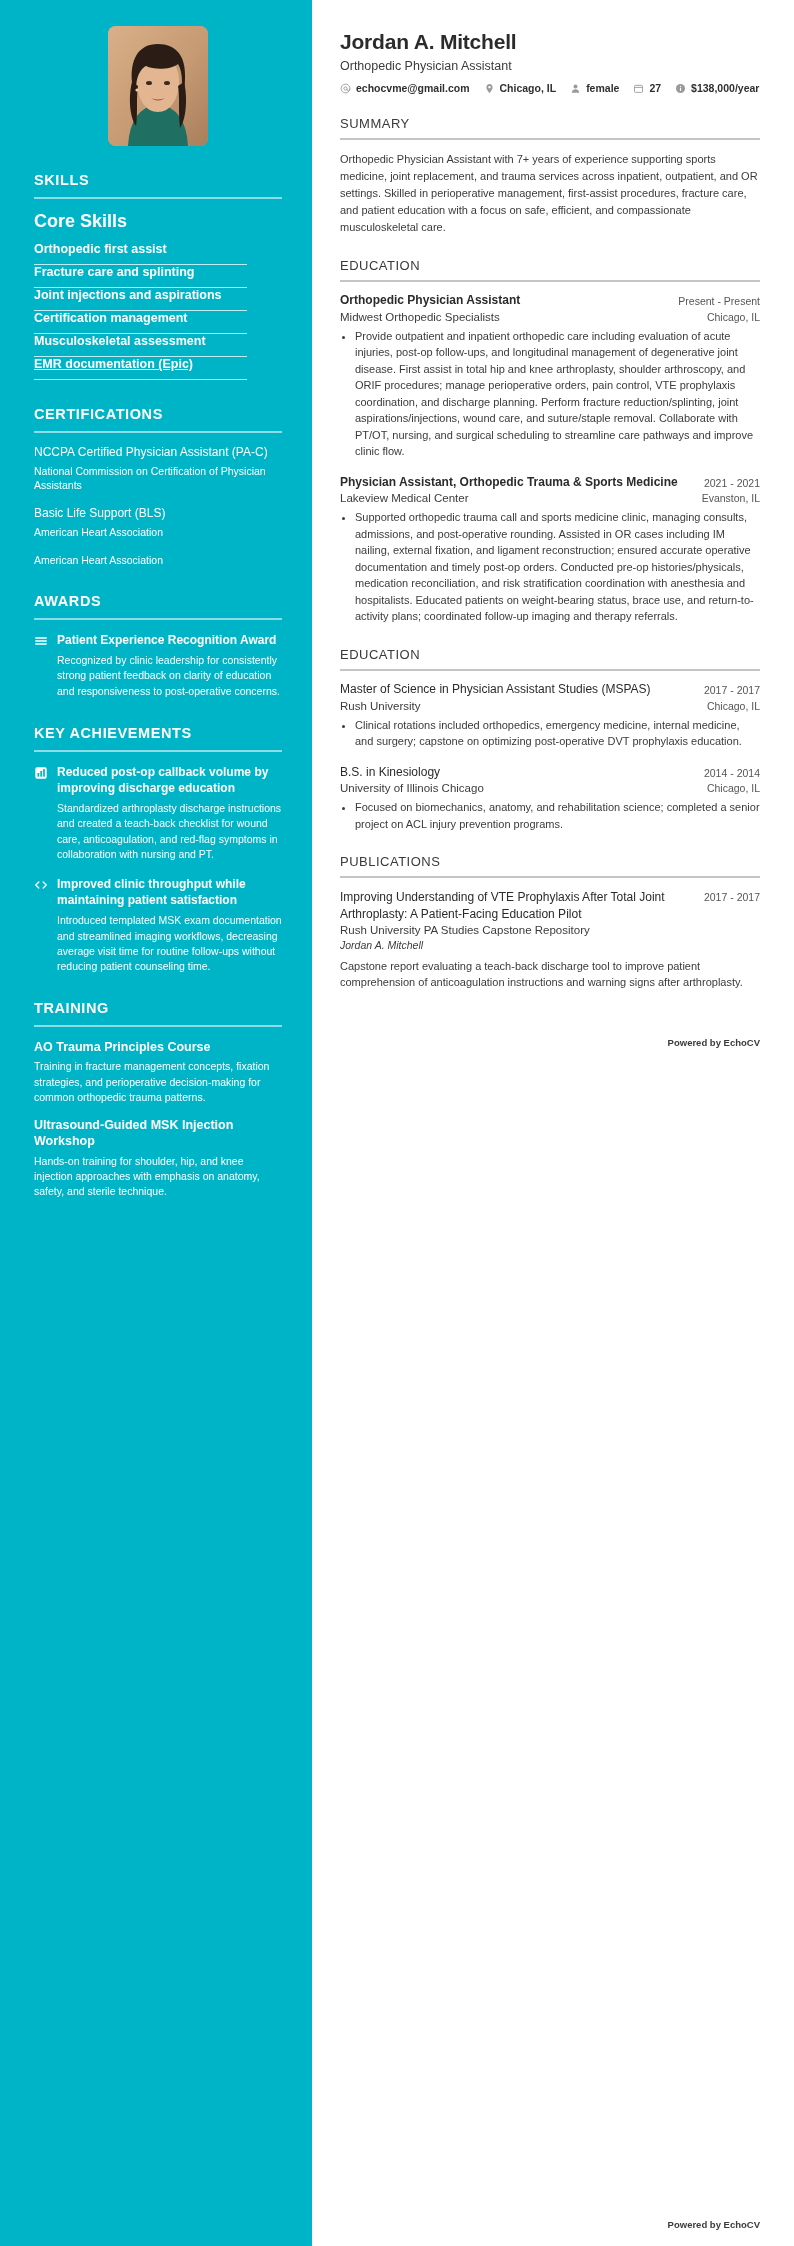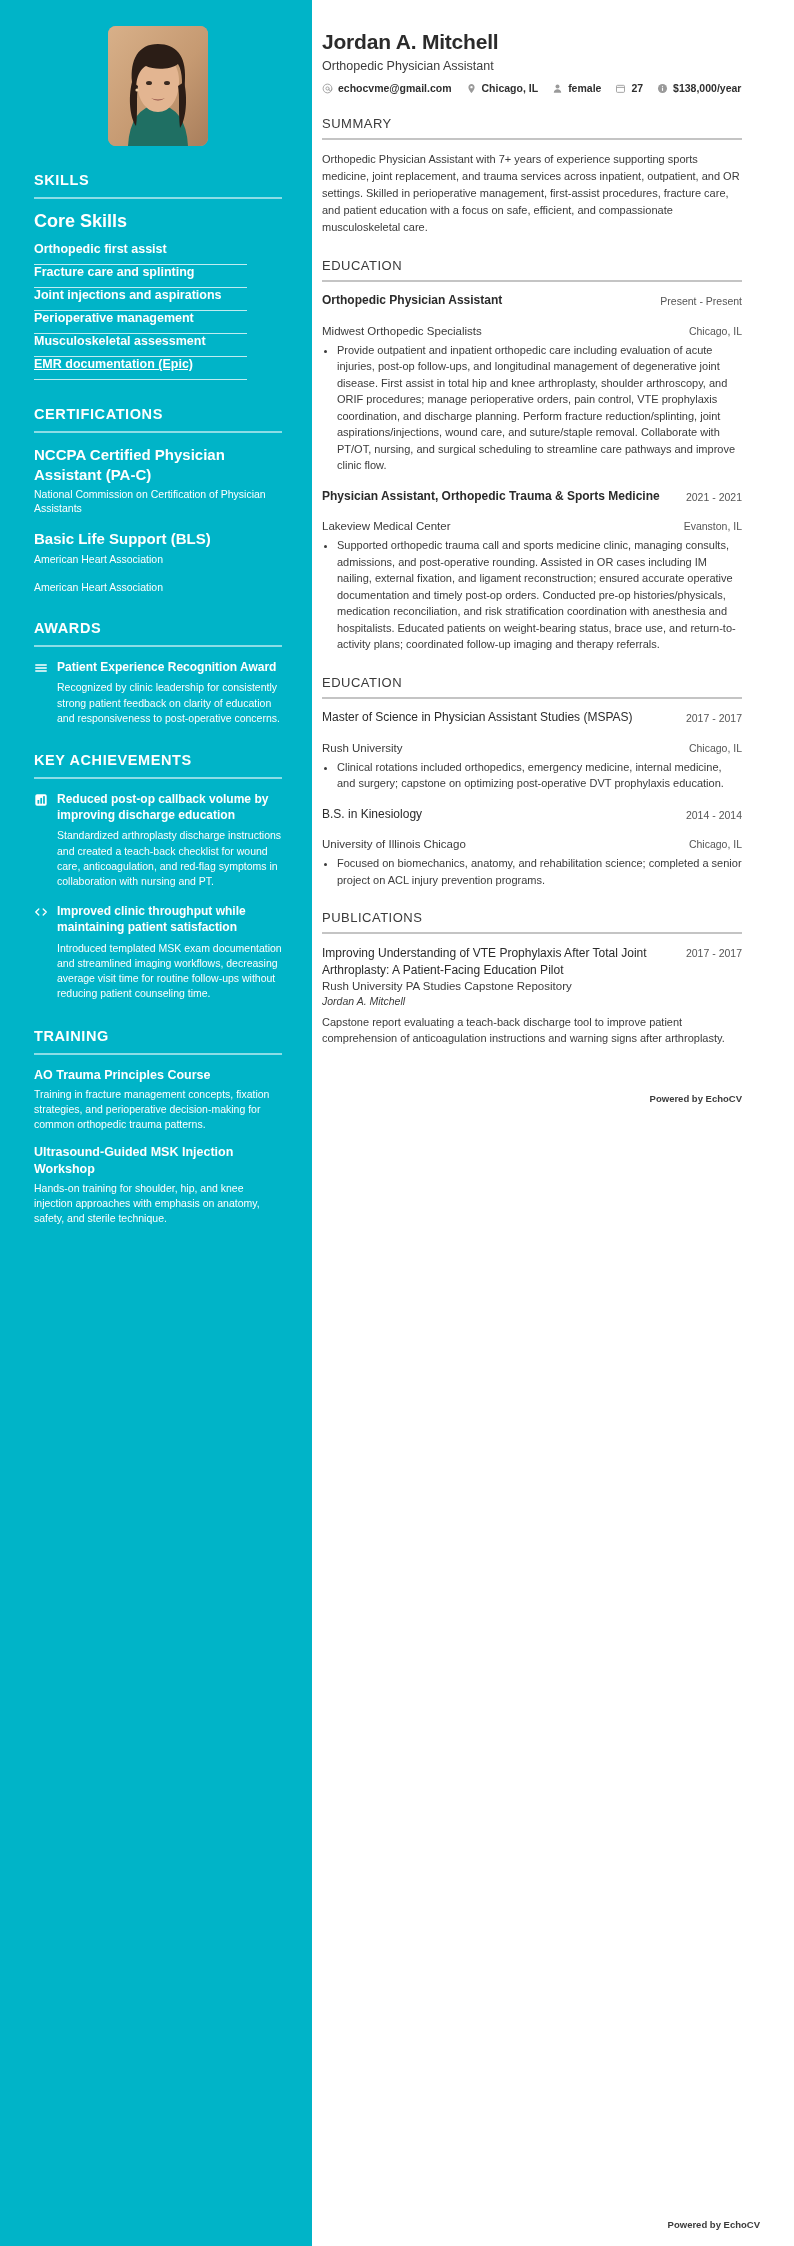--- a/index.html
+++ b/index.html
@@ -59,21 +59,21 @@
   .skill-item {
     font-size: 12.5px;
     font-weight: bold;
     padding-bottom: 8px;
     border-bottom: 1px solid rgba(255,255,255,0.75);
     width: 86%;
   }
   .skill-item:last-child { margin-bottom: 12px; text-decoration: underline; }
 
   .cert-item { margin-bottom: 14px; }
-  .cert-name { font-size: 15px; font-weight: bold; line-height: 1.3; }
+  .cert-name { font-size: 12px; font-weight: normal; line-height: 1.3; }
   .cert-org { font-size: 10.5px; line-height: 1.35; margin-top: 3px; color: #ffffff; }
 
   .icon-row { display: flex; gap: 9px; align-items: flex-start; }
   .mini-icon {
     flex: 0 0 auto;
     width: 14px; height: 14px;
     margin-top: 2px;
     color: #ffffff;
   }
   .mini-icon svg { display: block; width: 14px; height: 14px; }
@@ -86,21 +86,21 @@
   }
   .award-block, .ach-block { margin-bottom: 14px; }
 
   .train-item { margin-bottom: 12px; }
   .train-name { font-size: 12.5px; font-weight: bold; line-height: 1.3; }
   .train-desc { font-size: 10.5px; line-height: 1.45; margin-top: 4px; }
 
   
   .main {
     position: absolute;
-    left: 294px; top: 0;
+    left: 312px; top: 0;
     width: 482px;
     padding: 30px 34px 30px 28px;
     color: #333333;
   }
   .name {
     font-size: 21px;
     font-weight: bold;
     color: #2b2b2b;
     letter-spacing: -0.2px;
   }
@@ -140,21 +140,21 @@
     font-size: 11px;
     line-height: 1.55;
     color: #3b3b3b;
   }
 
   .item { margin-bottom: 15px; }
   .item:last-child { margin-bottom: 0; }
   .item-head { display: flex; justify-content: space-between; align-items: flex-start; gap: 14px; }
   .item-role { font-size: 12px; font-weight: bold; color: #2b2b2b; line-height: 1.3; flex: 1 1 auto; }
   .item-date { font-size: 10.5px; color: #555555; white-space: nowrap; flex: 0 0 auto; padding-top: 2px; }
-  .item-sub { display: flex; justify-content: space-between; align-items: baseline; gap: 14px; margin-top: 16px; }
+  .item-sub { display: flex; justify-content: space-between; align-items: baseline; gap: 14px; margin-top: 2px; }
   .item-org { font-size: 11.5px; color: #3b3b3b; flex: 1 1 auto; }
   .item-loc { font-size: 10.5px; color: #555555; white-space: nowrap; flex: 0 0 auto; }
   .bullets { margin-top: 5px; padding-left: 15px; }
   .bullets li {
     font-size: 11px;
     line-height: 1.5;
     color: #3b3b3b;
     margin-bottom: 3px;
   }
   .pub-title { font-size: 12px; color: #2b2b2b; line-height: 1.4; flex: 1 1 auto; }
@@ -209,21 +209,21 @@
       </div>
     </div>
 
     <section class="side-section">
       <div class="side-heading">SKILLS</div>
       <div class="side-rule"></div>
       <div class="skill-group-title">Core Skills</div>
       <div class="skill-item">Orthopedic first assist</div>
       <div class="skill-item">Fracture care and splinting</div>
       <div class="skill-item">Joint injections and aspirations</div>
-      <div class="skill-item">Perioperative management</div>
+      <div class="skill-item">Certification management</div>
       <div class="skill-item">Musculoskeletal assessment</div>
       <div class="skill-item">EMR documentation (Epic)</div>
     </section>
 
     <section class="side-section">
       <div class="side-heading">CERTIFICATIONS</div>
       <div class="side-rule"></div>
       <div class="cert-item">
         <div class="cert-name">NCCPA Certified Physician Assistant (PA-C)</div>
         <div class="cert-org">National Commission on Certification of Physician Assistants</div>

